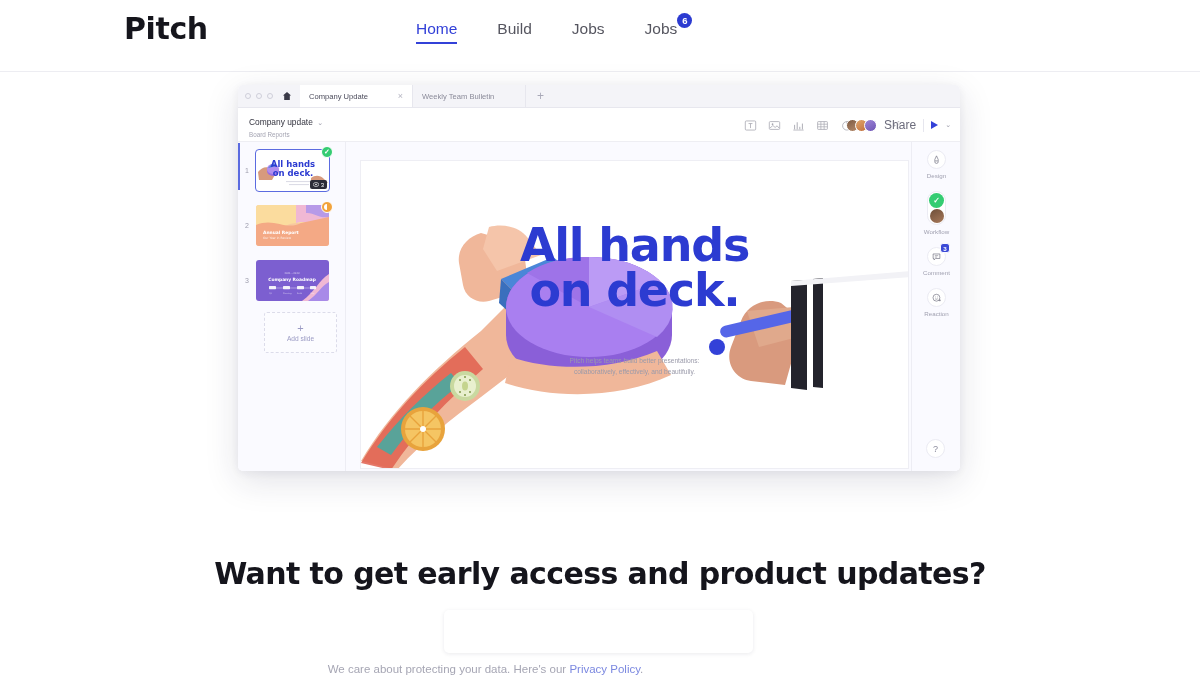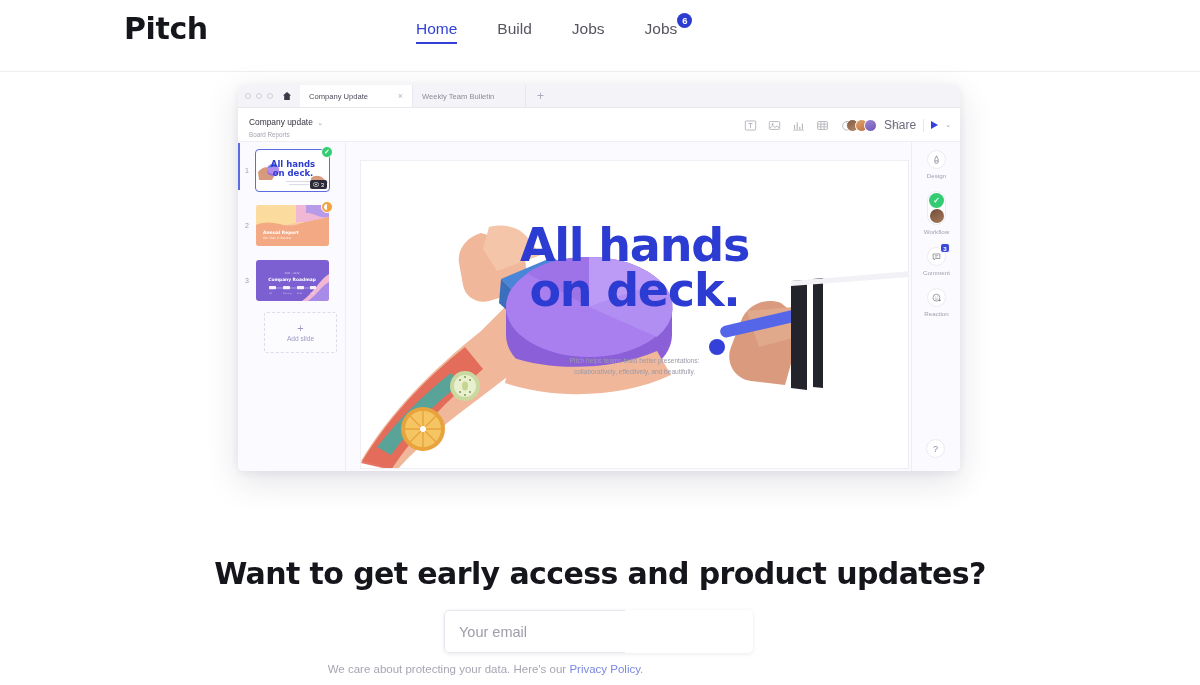--- a/index.html
+++ b/index.html
@@ -544,26 +544,17 @@
 
     <div class="helpbtn">
       <span>?</span>
     </div>
   </div>
 </div>
 
 <div class="signup-h">Want to get early access and product updates?</div>
 
 <div class="form">
-  <div class="email-field">
-    <input class="email-input" type="email" placeholder="Your email" style="">
-    <svg width="15" height="12" viewBox="0 0 20 16">
-      <rect x="1" y="2" width="18" height="12" rx="1.6" fill="none" stroke="#8d8d9c" stroke-width="1.5"></rect>
-      <circle cx="6.5" cy="7" r="2" fill="#8d8d9c"></circle>
-      <path d="M3.2 12c.6-1.8 2-2.6 3.3-2.6s2.7.8 3.3 2.6z" fill="#8d8d9c"></path>
-      <path d="M12.5 6h4.2M12.5 9h4.2" stroke="#8d8d9c" stroke-width="1.4"></path>
-    </svg>
-  </div>
 </div>
 
 <div class="privacy">
   <span>We care about protecting your data. Here's our </span><a href="#">Privacy Policy</a><span>.</span>
 </div>
 
 </body></html>

